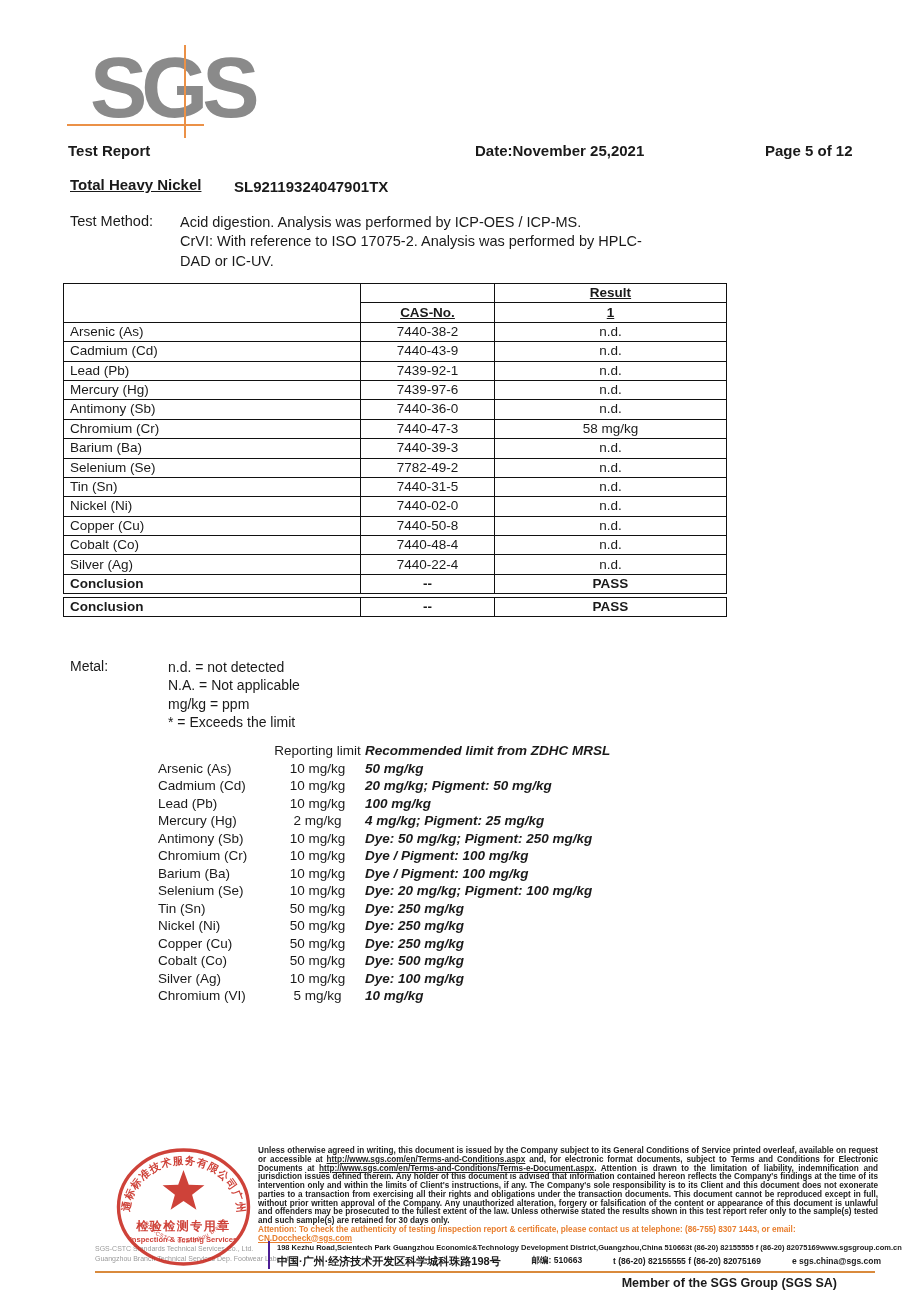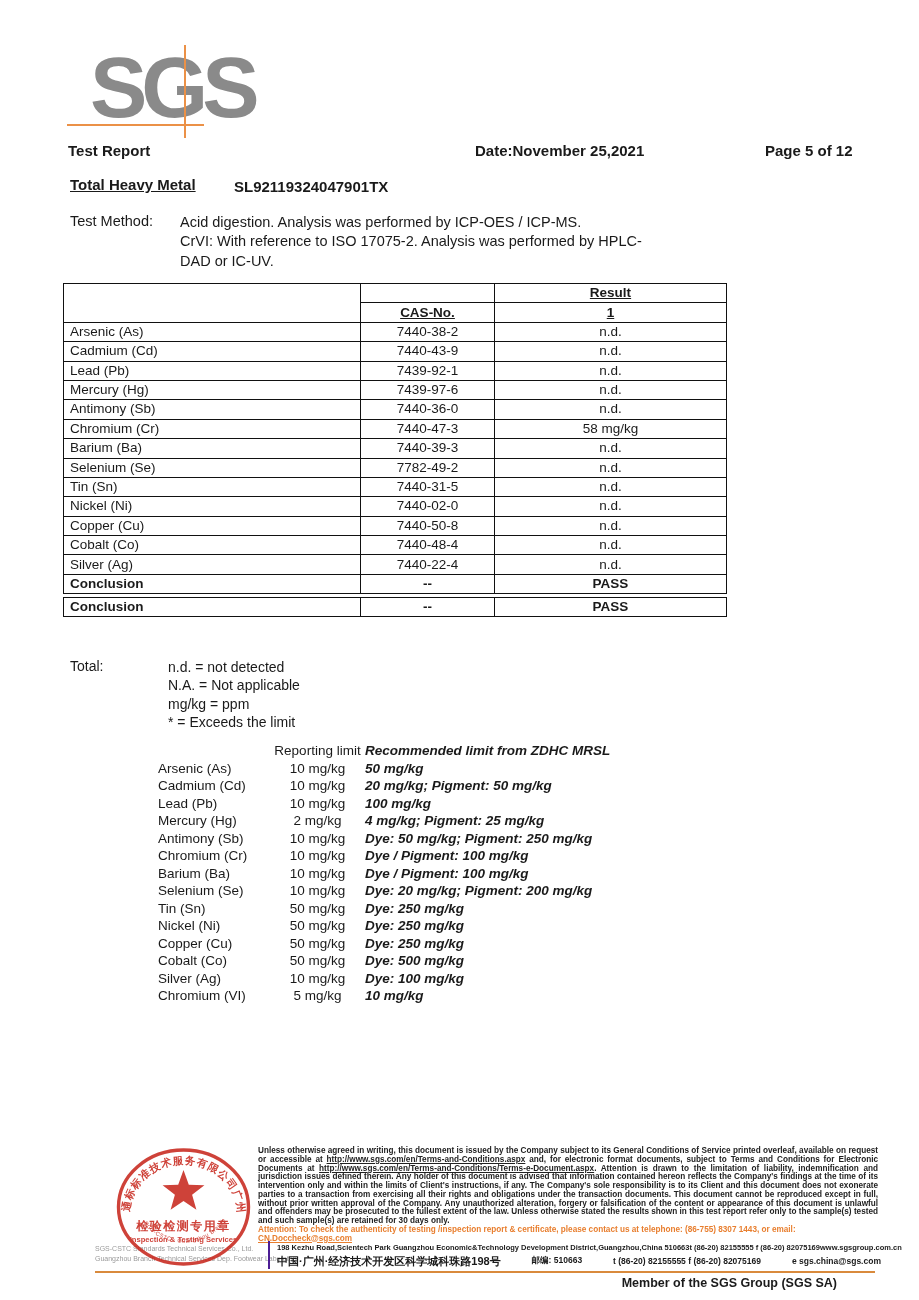--- a/index.html
+++ b/index.html
@@ -68,21 +68,21 @@
 
   <div class="abs logo">SGS</div>
   <div class="abs vmark"></div>
   <div class="abs hmark"></div>
 
   <div class="abs hdr" style="left:68px;">Test Report</div>
   <div class="abs hdr" style="left:234px;margin-top:36px;">SL92119324047901TX</div>
   <div class="abs hdr" style="left:475px;">Date:November 25,2021</div>
   <div class="abs hdr" style="left:765px;">Page 5 of 12</div>
 
-  <div class="abs title">Total Heavy Metal</div>
+  <div class="abs title">Total Heavy Nickel</div>
 
   <div class="abs method-label">Test Method:</div>
   <div class="abs method-lines">
     <div>Acid digestion. Analysis was performed by ICP-OES / ICP-MS.</div>
     <div>CrVI: With reference to ISO 17075-2. Analysis was performed by HPLC-</div>
     <div>DAD or IC-UV.</div>
   </div>
 
   <table class="abs grid t-main">
     <thead>
@@ -173,21 +173,21 @@
   <table class="abs grid t-crvi">
     <tbody>
       <tr>
         <td class="col1 b">Conclusion</td>
         <td class="col2 b">--</td>
         <td class="col3 b">PASS</td>
       </tr>
     </tbody>
   </table>
 
-  <div class="abs note-label">Total:</div>
+  <div class="abs note-label">Metal:</div>
   <div class="abs note-lines">
     <div>n.d. = not detected</div>
     <div>N.A. = Not applicable</div>
     <div>mg/kg = ppm</div>
     <div>* = Exceeds the limit</div>
   </div>
 
   <table class="abs t-limits">
     <thead>
       <tr>
@@ -228,21 +228,21 @@
           <td class="l3 b">Dye / Pigment: 100 mg/kg</td>
         </tr>
       <tr>
           <td class="l1">Barium (Ba)</td>
           <td class="l2">10 mg/kg</td>
           <td class="l3 b">Dye / Pigment: 100 mg/kg</td>
         </tr>
       <tr>
           <td class="l1">Selenium (Se)</td>
           <td class="l2">10 mg/kg</td>
-          <td class="l3 b">Dye: 20 mg/kg; Pigment: 200 mg/kg</td>
+          <td class="l3 b">Dye: 20 mg/kg; Pigment: 100 mg/kg</td>
         </tr>
       <tr>
           <td class="l1">Tin (Sn)</td>
           <td class="l2">50 mg/kg</td>
           <td class="l3 b">Dye: 250 mg/kg</td>
         </tr>
       <tr>
           <td class="l1">Nickel (Ni)</td>
           <td class="l2">50 mg/kg</td>
           <td class="l3 b">Dye: 250 mg/kg</td>

